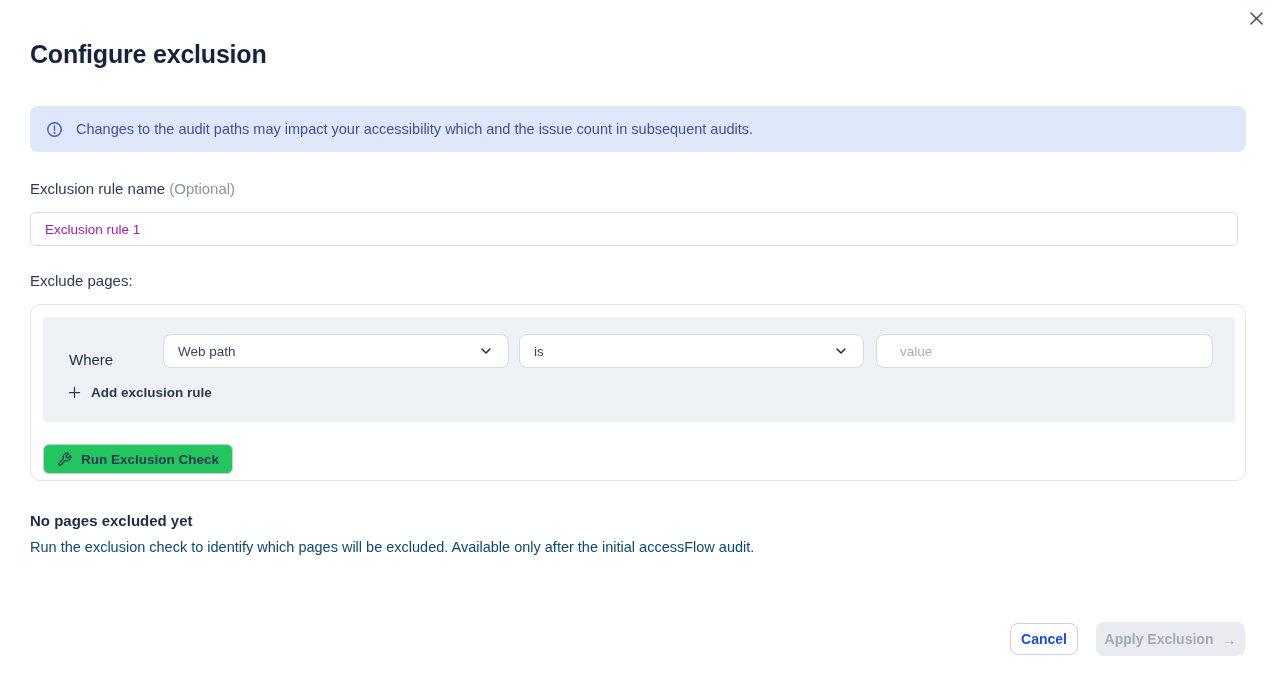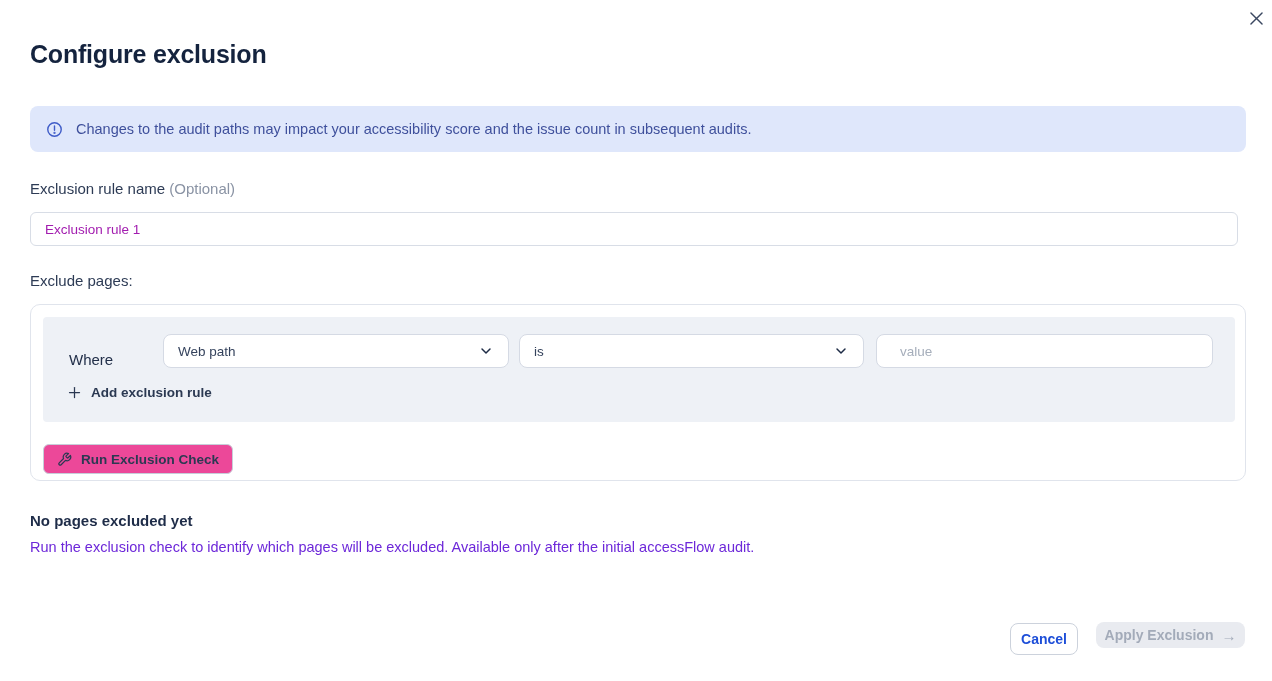--- a/index.html
+++ b/index.html
@@ -58,37 +58,37 @@
     font-family:"Liberation Sans", sans-serif; font-size:13.5px; color:#4b5568; outline:none;
   }
   .value-input::placeholder { color:#a6aebb; }
   .add-rule {
     position:absolute; left:24px; top:68px; display:flex; align-items:center; gap:9px;
     background:none; border:none; cursor:pointer;
   }
   .add-rule-text { font-size:13.5px; font-weight:700; color:#2b3952; }
   .run-check-btn {
     position:absolute; left:12px; top:139px; height:30px; padding:0 13px;
-    background:#ec4899; border:1px solid #c7ced9; border-radius:6px;
+    background:#22c55e; border:1px solid #c7ced9; border-radius:6px;
     display:flex; align-items:center; gap:9px; cursor:pointer;
   }
   .run-check-text { font-size:13.5px; font-weight:700; color:#2b3952; }
   .empty-title {
     position:absolute; left:30px; top:512px; font-size:15px; font-weight:700; color:#1e2c48;
   }
   .empty-desc {
-    position:absolute; left:30px; top:539px; font-size:14.5px; color:#6d28d9;
+    position:absolute; left:30px; top:539px; font-size:14.5px; color:#0c4a6e;
   }
   .cancel-btn {
     position:absolute; left:1010px; top:623px; width:68px; height:32px;
     background:#ffffff; border:1px solid #ccd2dc; border-radius:8px;
     font-family:"Liberation Sans", sans-serif; font-size:14px; font-weight:700; color:#1d4ed8; cursor:pointer;
   }
   .apply-btn {
-    position:absolute; left:1096px; top:622px; width:149px; height:26px;
+    position:absolute; left:1096px; top:622px; width:149px; height:34px;
     background:#e9ebf0; border:none; border-radius:8px;
     display:flex; align-items:center; justify-content:center; gap:8px;
     font-family:"Liberation Sans", sans-serif; font-size:14px; font-weight:700; color:#a3abb9; cursor:default;
   }
   .apply-arrow { font-size:15px; color:#a3abb9; }
   .icon { display:inline-flex; align-items:center; justify-content:center; }
 </style>
 </head>
 <body>
 
@@ -106,21 +106,21 @@
   <h1 class="modal-title">Configure exclusion</h1>
 
   <div class="banner">
     <span class="icon">
       <svg width="17" height="17" viewBox="0 0 24 24" fill="none" stroke="#3f5cc8" stroke-width="2" stroke-linecap="round">
         <circle cx="12" cy="12" r="9.5"></circle>
         <line x1="12" y1="7" x2="12" y2="13"></line>
         <circle cx="12" cy="16.8" r="0.6" fill="#3f5cc8"></circle>
       </svg>
     </span>
-    <span class="banner-text">Changes to the audit paths may impact your accessibility score and the issue count in subsequent audits.</span>
+    <span class="banner-text">Changes to the audit paths may impact your accessibility which and the issue count in subsequent audits.</span>
   </div>
 
   <div class="field-label label-rule-name">
     <span>Exclusion rule name</span>
     <span class="optional">(Optional)</span>
   </div>
 
   <input class="rule-name-input" type="text" value="Exclusion rule 1" style="">
 
   <div class="field-label label-exclude-pages">Exclude pages:</div>

